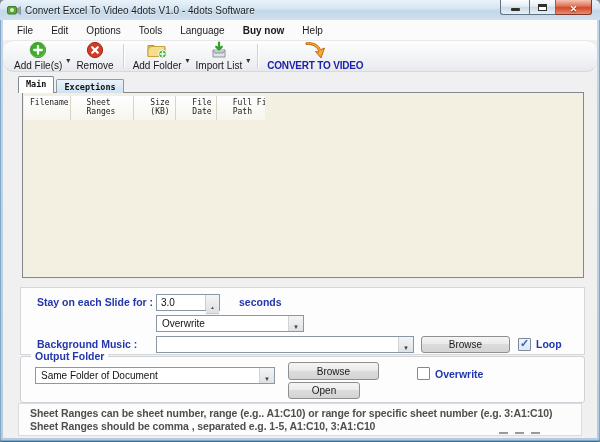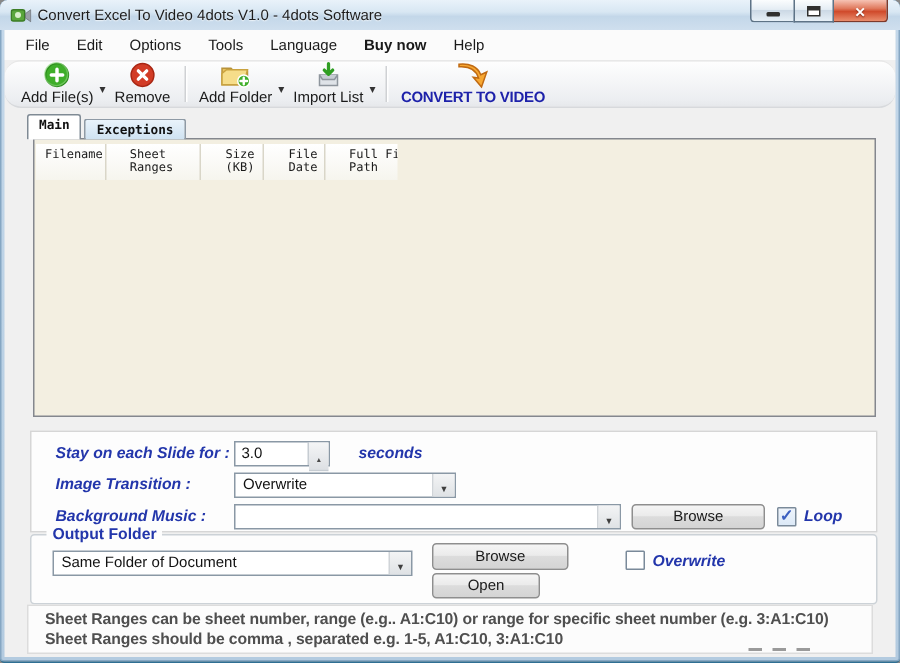--- a/index.html
+++ b/index.html
@@ -84,21 +84,21 @@
   .ft-col { padding:2px 0 0 6px; font-family:"DejaVu Sans Mono", monospace; font-size:8px; line-height:9px;
     color:#1a1a1a; border-right:1px solid #d9d6c8; overflow:hidden; white-space:nowrap; }
   .ft-col span { display:block; }
 
   
   .settings-panel {
     position:absolute; left:17px; top:267px; width:565px; height:68px;
     background:#fdfdfd; border:1px solid #d6d6d6;
   }
   .set-row { position:absolute; left:0; width:100%; height:18px; }
-  .blue-label { position:absolute; font-size:10.5px; font-weight:bold; color:#2336ab; white-space:nowrap;font-style:italic; }
+  .blue-label { position:absolute; font-size:10.5px; font-weight:bold; color:#2336ab; white-space:nowrap; }
 
   .spinner { position:absolute; left:135px; top:0; width:64px; height:17px; border:1px solid #8a98a5; background:#fff; display:flex; }
   .spinner-value { flex:1; font-size:10px; color:#111; padding:2px 0 0 4px; }
   .spin-buttons { width:14px; display:flex; flex-direction:column; border-left:1px solid #c6ccd2; }
   .spin-btn { flex:1; background:linear-gradient(180deg,#f4f5f6,#dde0e4); display:flex; align-items:center; justify-content:center; }
   .spin-btn.up { border-bottom:1px solid #c6ccd2; }
   .spin-up-icon::after { content:"▲"; font-size:4.5px; color:#4a4a4a; }
   .spin-down-icon::after { content:"▼"; font-size:4.5px; color:#4a4a4a; }
 
   .combo { position:absolute; height:17px; border:1px solid #8a98a5; background:#fff; display:flex; }
@@ -285,21 +285,20 @@
               </span>
             <span class="spin-btn">
                 <i class="spin-down-icon"></i>
               </span>
           </span>
         </div>
         <span class="blue-label" style="left:218px; top:2px">seconds</span>
       </div>
 
       <div class="set-row" style="top:27px">
-        <span class="blue-label" style="left:16px; top:2px">Image Transition :</span>
         <div class="combo" style="left:135px; top:0; width:148px">
           <span class="combo-value">Overwrite</span>
           <span class="combo-arrow">
               <i class="combo-arrow-icon"></i>
             </span>
         </div>
       </div>
 
       <div class="set-row" style="top:48px">
         <span class="blue-label" style="left:16px; top:2px">Background Music :</span>

